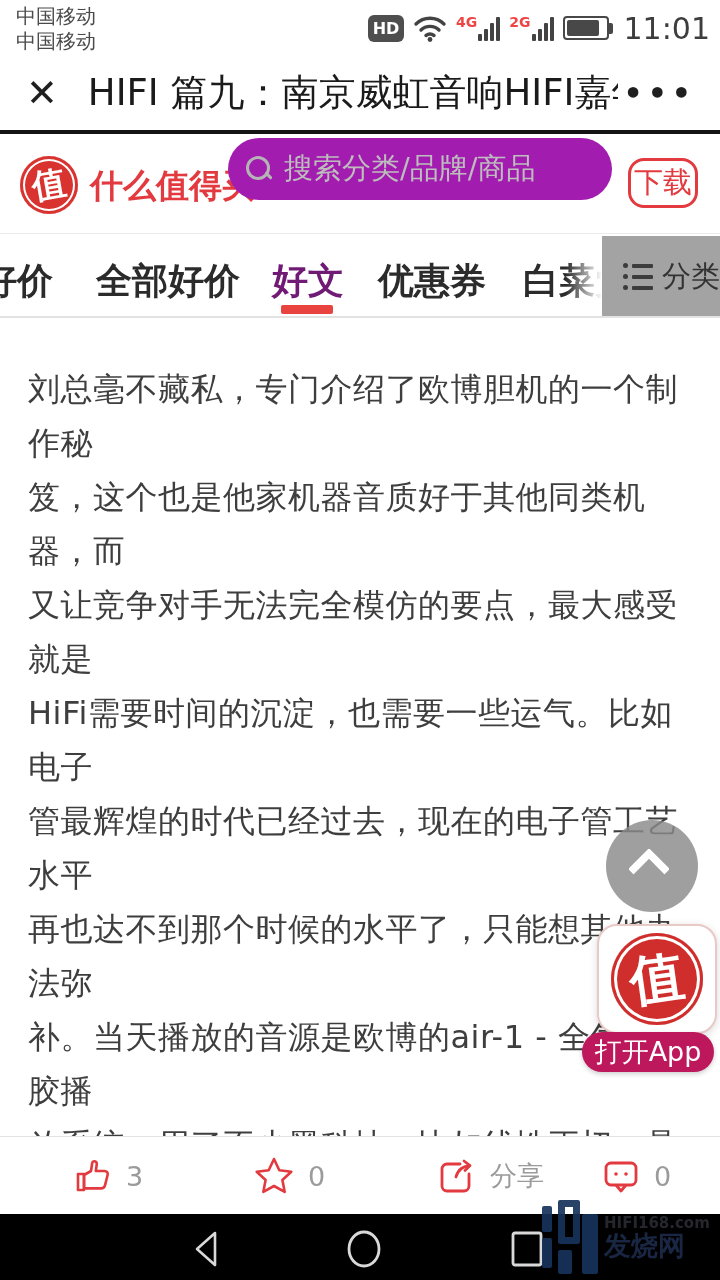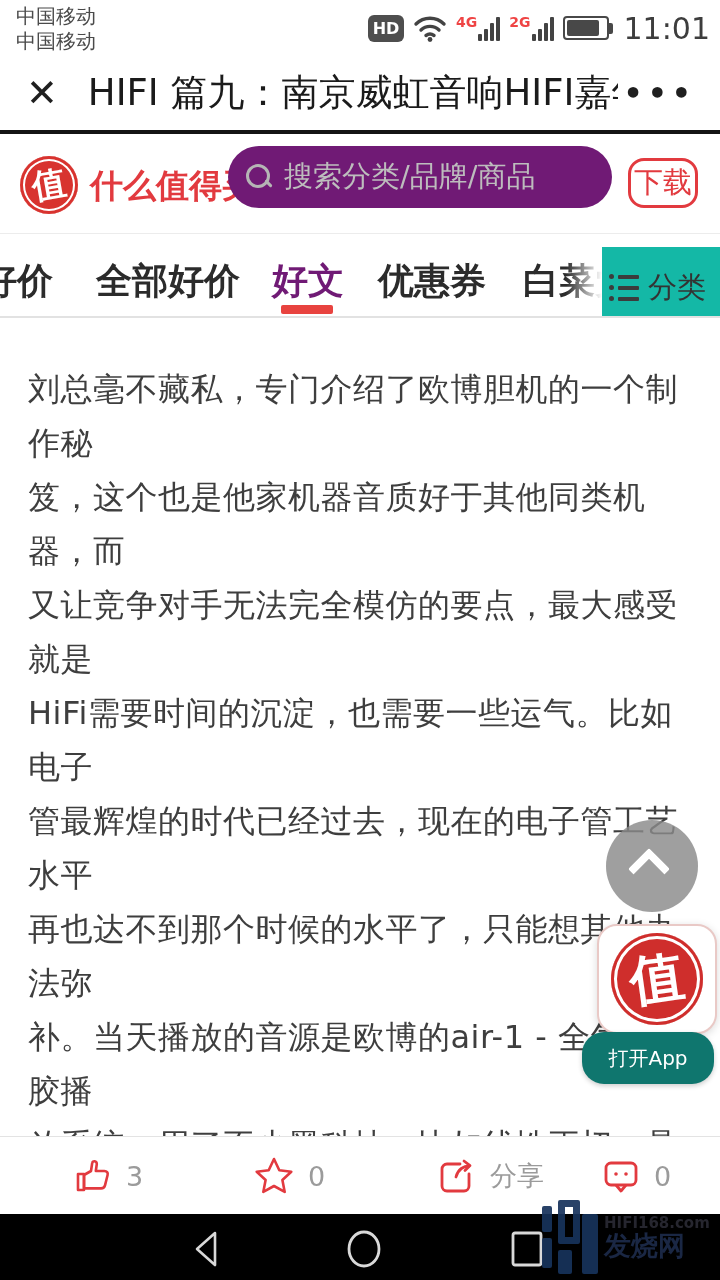--- a/index.html
+++ b/index.html
@@ -34,21 +34,21 @@
   .menu-dots { font-size:30px; color:#1f1f1f; letter-spacing:5px; margin-left:auto; margin-right:24px;
     font-weight:bold; }
   
   .app-header { position:absolute; top:138px; left:0; width:720px; height:96px; background:#fff;
     border-bottom:1px solid #ececec; }
   .logo-circle { position:absolute; left:20px; top:18px; width:58px; height:58px; border-radius:50%;
     background:#d8332f; display:flex; align-items:center; justify-content:center;
     box-shadow:inset 0 0 0 3px #d8332f, inset 0 0 0 5px #fff; }
   .logo-circle span { color:#fff; font-size:34px; font-weight:bold; transform:rotate(-10deg); }
   .brand { position:absolute; left:90px; top:26px; font-size:33px; font-weight:bold; color:#e23a3f; }
-  .search-box { position:absolute; left:228px; top:8px; width:384px; height:62px; background:#701a75;
+  .search-box { position:absolute; left:228px; top:0; width:384px; height:62px; background:#a21caf;
     border-radius:31px; display:flex; align-items:center; padding-left:18px; }
   .mag { width:26px; height:26px; position:relative; margin-right:12px; flex:none; }
   .mag::before { content:""; position:absolute; left:0; top:0; width:18px; height:18px;
     border:3px solid #b5b5b5; border-radius:50%; }
   .mag::after { content:""; position:absolute; left:18px; top:18px; width:9px; height:3px;
     background:#b5b5b5; transform:rotate(45deg); border-radius:2px; }
   .search-ph { font-size:29px; color:#bdbdbd; }
   .dl-btn { position:absolute; right:22px; top:20px; width:70px; height:50px; border:3px solid #e23a3f;
     border-radius:16px; color:#e23a3f; font-size:29px; display:flex; align-items:center;
     justify-content:center; background:#fff; }
@@ -56,22 +56,22 @@
   .tab-bar { position:absolute; top:235px; left:0; width:720px; height:83px; background:#fff;
     border-bottom:2px solid #e2e2e2; overflow:hidden; }
   .tab { position:absolute; top:22px; font-size:36px; font-weight:bold; color:#2b2b2b; white-space:nowrap; }
   .tab.t0 { left:-19px; }
   .tab.t1 { left:96px; }
   .tab.t2 { left:272px; color:#701a75; }
   .tab.t3 { left:378px; }
   .tab.t4 { left:523px; }
   .tab-underline { position:absolute; left:281px; top:70px; width:52px; height:9px; background:#e8433f;
     border-radius:2px; }
-  .cat-btn { position:absolute; right:0; top:12px; height:81px; width:118px; background:#14b8a6;
-    display:flex; align-items:center; justify-content:flex-end; padding-right:14px; gap:9px; }
+  .cat-btn { position:absolute; right:0; top:1px; height:81px; width:118px; background:#a3a3a3;
+    display:flex; align-items:center; justify-content:flex-end; gap:9px; }
   .cat-fade { position:absolute; right:118px; top:0; height:81px; width:36px;
     background:linear-gradient(to left,#ffffff,rgba(255,255,255,0)); }
   .cat-icon { width:30px; height:26px; display:flex; flex-direction:column; justify-content:space-between; }
   .cat-icon i { display:flex; align-items:center; gap:4px; height:4px; }
   .cat-icon i::before { content:""; width:5px; height:5px; background:#3c3c3c; border-radius:50%; }
   .cat-icon i::after { content:""; flex:1; height:4px; background:#3c3c3c; border-radius:1px; }
   .cat-label { font-size:29px; color:#333; }
   
   .content { position:absolute; top:318px; left:0; width:720px; height:818px; background:#fff; }
   .para { position:absolute; left:28px; top:44px; width:666px; font-size:32px; line-height:54px;
@@ -80,22 +80,22 @@
   .to-top { position:absolute; left:606px; top:820px; width:92px; height:92px; border-radius:50%;
     background:rgba(138,138,138,0.82); z-index:5; }
   .to-top .chev { position:absolute; left:28px; top:34px; width:30px; height:30px;
     border-top:8px solid #fff; border-right:8px solid #fff; transform:rotate(-45deg); border-radius:3px; }
   .app-card { position:absolute; left:597px; top:924px; width:120px; height:110px; background:#fff;
     border-radius:20px; border:2px solid #e9c9c6; box-shadow:0 2px 8px rgba(0,0,0,0.15); z-index:6;
     display:flex; align-items:center; justify-content:center; }
   .stamp { width:92px; height:92px; border-radius:50%; background:#cf2e2c; display:flex;
     align-items:center; justify-content:center; box-shadow:inset 0 0 0 3px #cf2e2c, inset 0 0 0 6px #fff; }
   .stamp span { color:#fff; font-size:54px; font-weight:bold; transform:rotate(-8deg); }
-  .open-app { position:absolute; left:582px; top:1032px; width:132px; height:52px; background:#0f766e;
-    border-radius:22px; color:#fff; font-size:20px; display:flex; align-items:center; justify-content:center;
+  .open-app { position:absolute; left:582px; top:1032px; width:132px; height:40px; background:#be185d;
+    border-radius:22px; color:#fff; font-size:27px; display:flex; align-items:center; justify-content:center;
     z-index:7; box-shadow:0 2px 5px rgba(0,0,0,0.2); }
   
   .action-bar { position:absolute; top:1136px; left:0; width:720px; height:78px; background:#fff;
     border-top:1px solid #e3e3e3; }
   .act { position:absolute; top:0; height:78px; display:flex; align-items:center; gap:12px; }
   .act svg { display:block; }
   .act .cnt { font-size:27px; color:#9b9b9b; }
   .a-like { left:72px; } .a-fav { left:252px; } .a-share { left:436px; } .a-cmt { left:600px; }
   
   .nav-bar { position:absolute; top:1214px; left:0; width:720px; height:66px; background:#000; }

